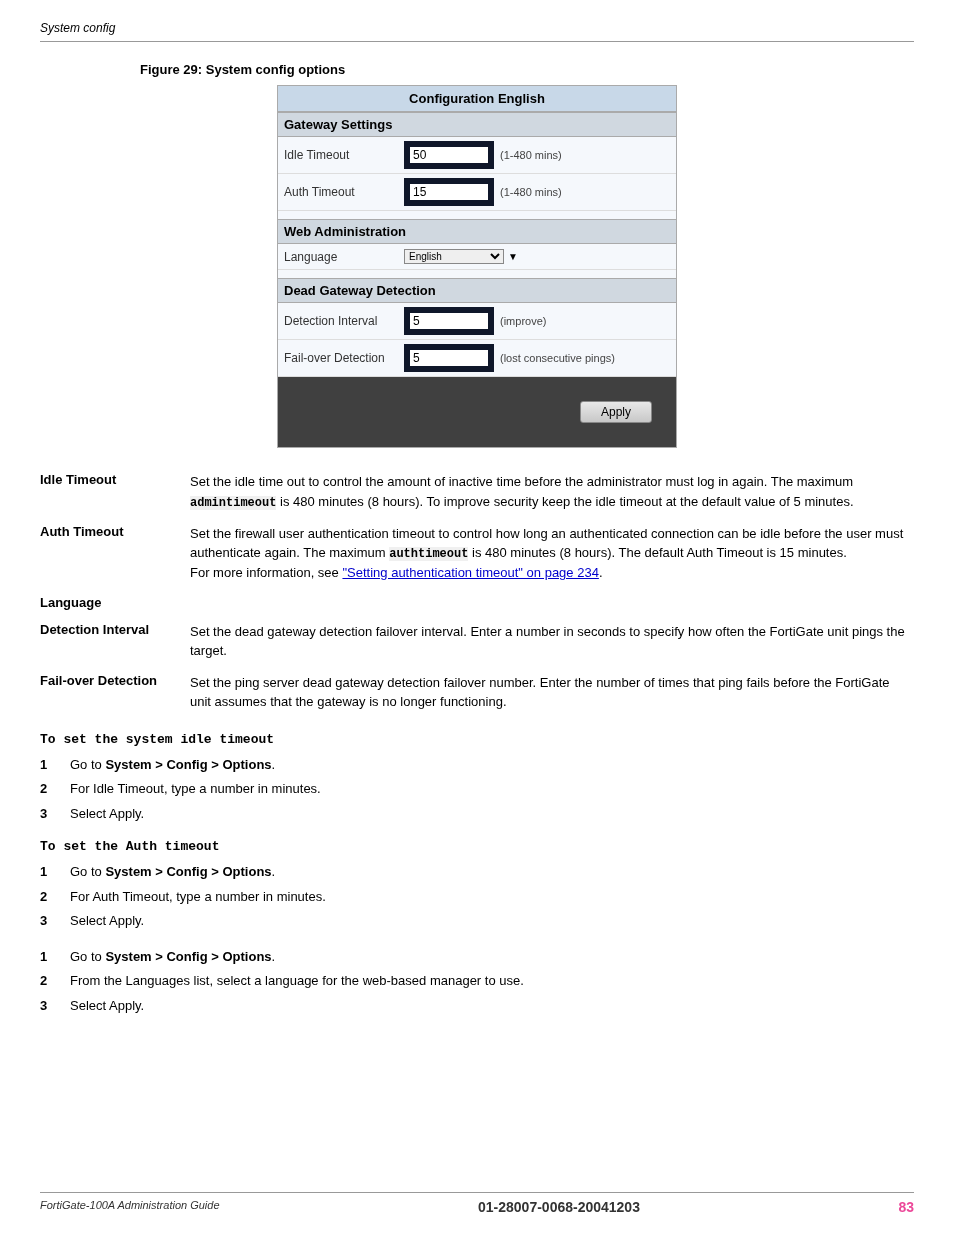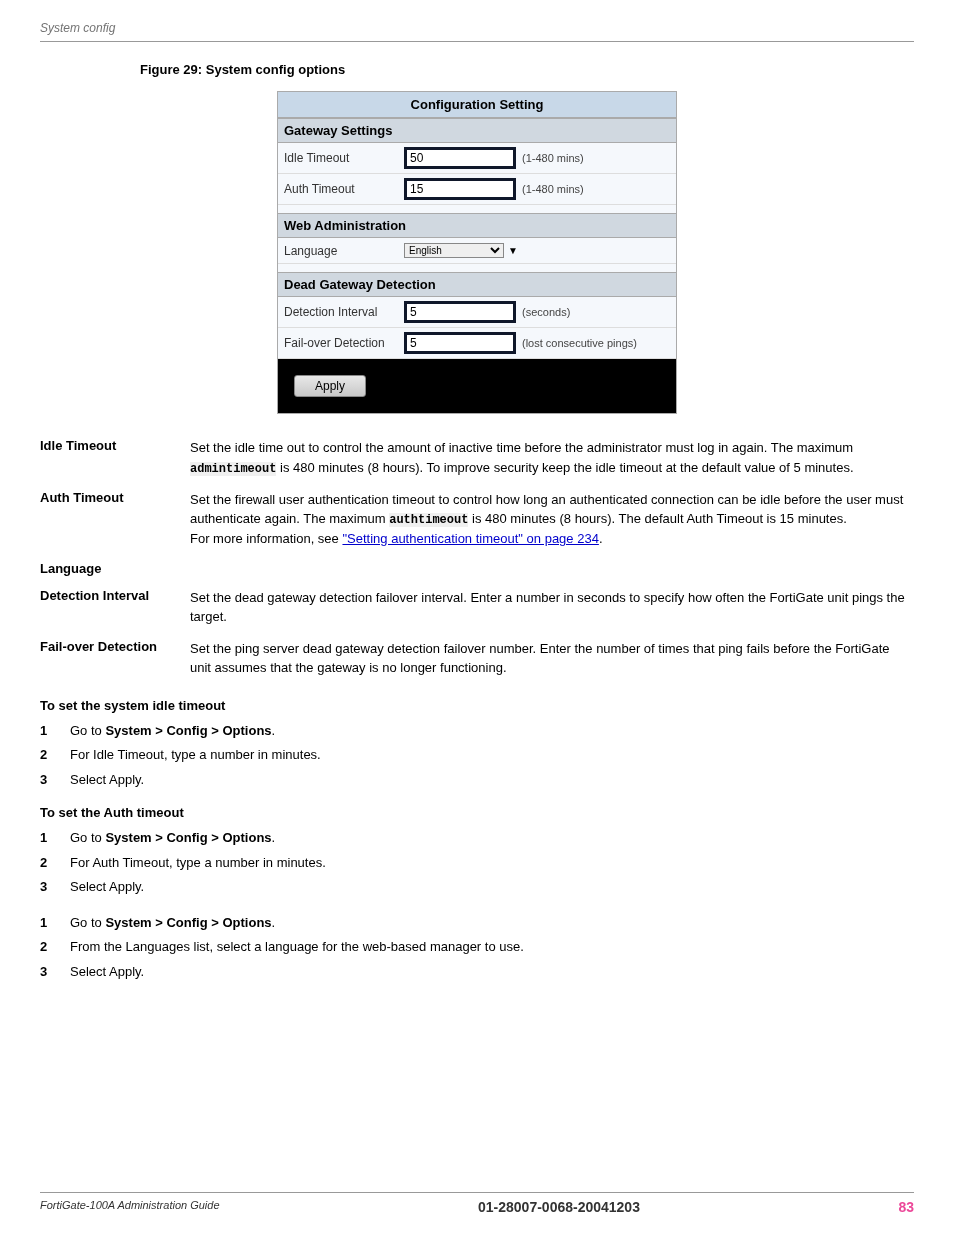--- a/index.html
+++ b/index.html
@@ -22,34 +22,34 @@
 
     
     .page-header {
       border-bottom: 1px solid #999;
       padding-bottom: 6px;
       margin-bottom: 20px;
     }
     .page-header-title {
       font-size: 12px;
       font-style: italic;
-      color: #737373;
+      color: #000000;
     }
 
     
     .figure-container {
       display: flex;
       flex-direction: column;
       align-items: center;
       margin-bottom: 24px;
     }
     .figure-caption {
       font-size: 13px;
       font-weight: bold;
-      margin-bottom: 14px;
+      margin-bottom: 8px;
       align-self: flex-start;
       margin-left: 100px;
     }
     .config-table-header {
       background: #c8d8e8;
       text-align: center;
       font-weight: bold;
       padding: 5px;
       border-bottom: 1px solid #aaa;
     }
@@ -70,22 +70,22 @@
     .config-row:last-child {
       border-bottom: none;
     }
     .config-label {
       width: 120px;
       color: #333;
       font-size: 12px;
       flex-shrink: 0;
     }
     .config-input {
-      width: 112px;
-      border: 3px solid #0f172a;
+      width: 90px;
+      border: 6px solid #0f172a;
       padding: 1px 3px;
       font-size: 12px;
       margin-right: 6px;
     }
     .config-hint {
       font-size: 11px;
       color: #444;
     }
     .config-select-row {
       display: flex;
@@ -95,23 +95,23 @@
       border-bottom: 1px solid #ddd;
     }
     .config-select {
       width: 100px;
       font-size: 10px;
       border: 1px solid #888;
       margin-right: 4px;
     }
     .apply-row {
       display: flex;
-      justify-content: flex-start;
-      padding: 16px;
-      background: #000000;
+      justify-content: flex-end;
+      padding: 24px;
+      background: #404040;
     }
     .apply-button {
       background: linear-gradient(to bottom, #e8e8e8, #c8c8c8);
       border: 1px solid #888;
       border-radius: 3px;
       padding: 3px 20px;
       font-size: 12px;
       cursor: pointer;
       font-weight: normal;
     }
@@ -149,20 +149,21 @@
       color: #0000cc;
       text-decoration: underline;
     }
 
     
     .procedure-title {
       font-weight: bold;
       font-size: 13px;
       margin-bottom: 8px;
       margin-top: 4px;
+      font-family: Liberation Mono, monospace;
     }
     .procedure-list {
       list-style: none;
       margin-bottom: 16px;
     }
     .procedure-list li {
       display: flex;
       margin-bottom: 5px;
       font-size: 13px;
       line-height: 1.5;
@@ -223,21 +224,21 @@
 
   <div class="page-header">
     <span class="page-header-title">System config</span>
   </div>
 
   <div class="figure-container">
     <div class="figure-caption">Figure 29: System config options</div>
 
     <div class="config-table-wrapper">
 
-      <div class="config-table-header">Configuration Setting</div>
+      <div class="config-table-header">Configuration English</div>
 
       <div class="section-header">
         <span>Gateway Settings</span>
       </div>
       <div class="config-row">
         <span class="config-label">Idle Timeout</span>
         <input class="config-input" type="text" value="50" style="">
         <span class="config-hint">(1-480 mins)</span>
       </div>
       <div class="config-row">
@@ -264,21 +265,21 @@
       </div>
 
       <div class="spacer-row"></div>
 
       <div class="section-header">
         <span>Dead Gateway Detection</span>
       </div>
       <div class="config-row">
         <span class="config-label">Detection Interval</span>
         <input class="config-input" type="text" value="5" style="">
-        <span class="config-hint">(seconds)</span>
+        <span class="config-hint">(improve)</span>
       </div>
       <div class="config-row">
         <span class="config-label">Fail-over Detection</span>
         <input class="config-input" type="text" value="5" style="">
         <span class="config-hint">(lost consecutive pings)</span>
       </div>
 
       <div class="apply-row">
         <button class="apply-button">Apply</button>
       </div>

